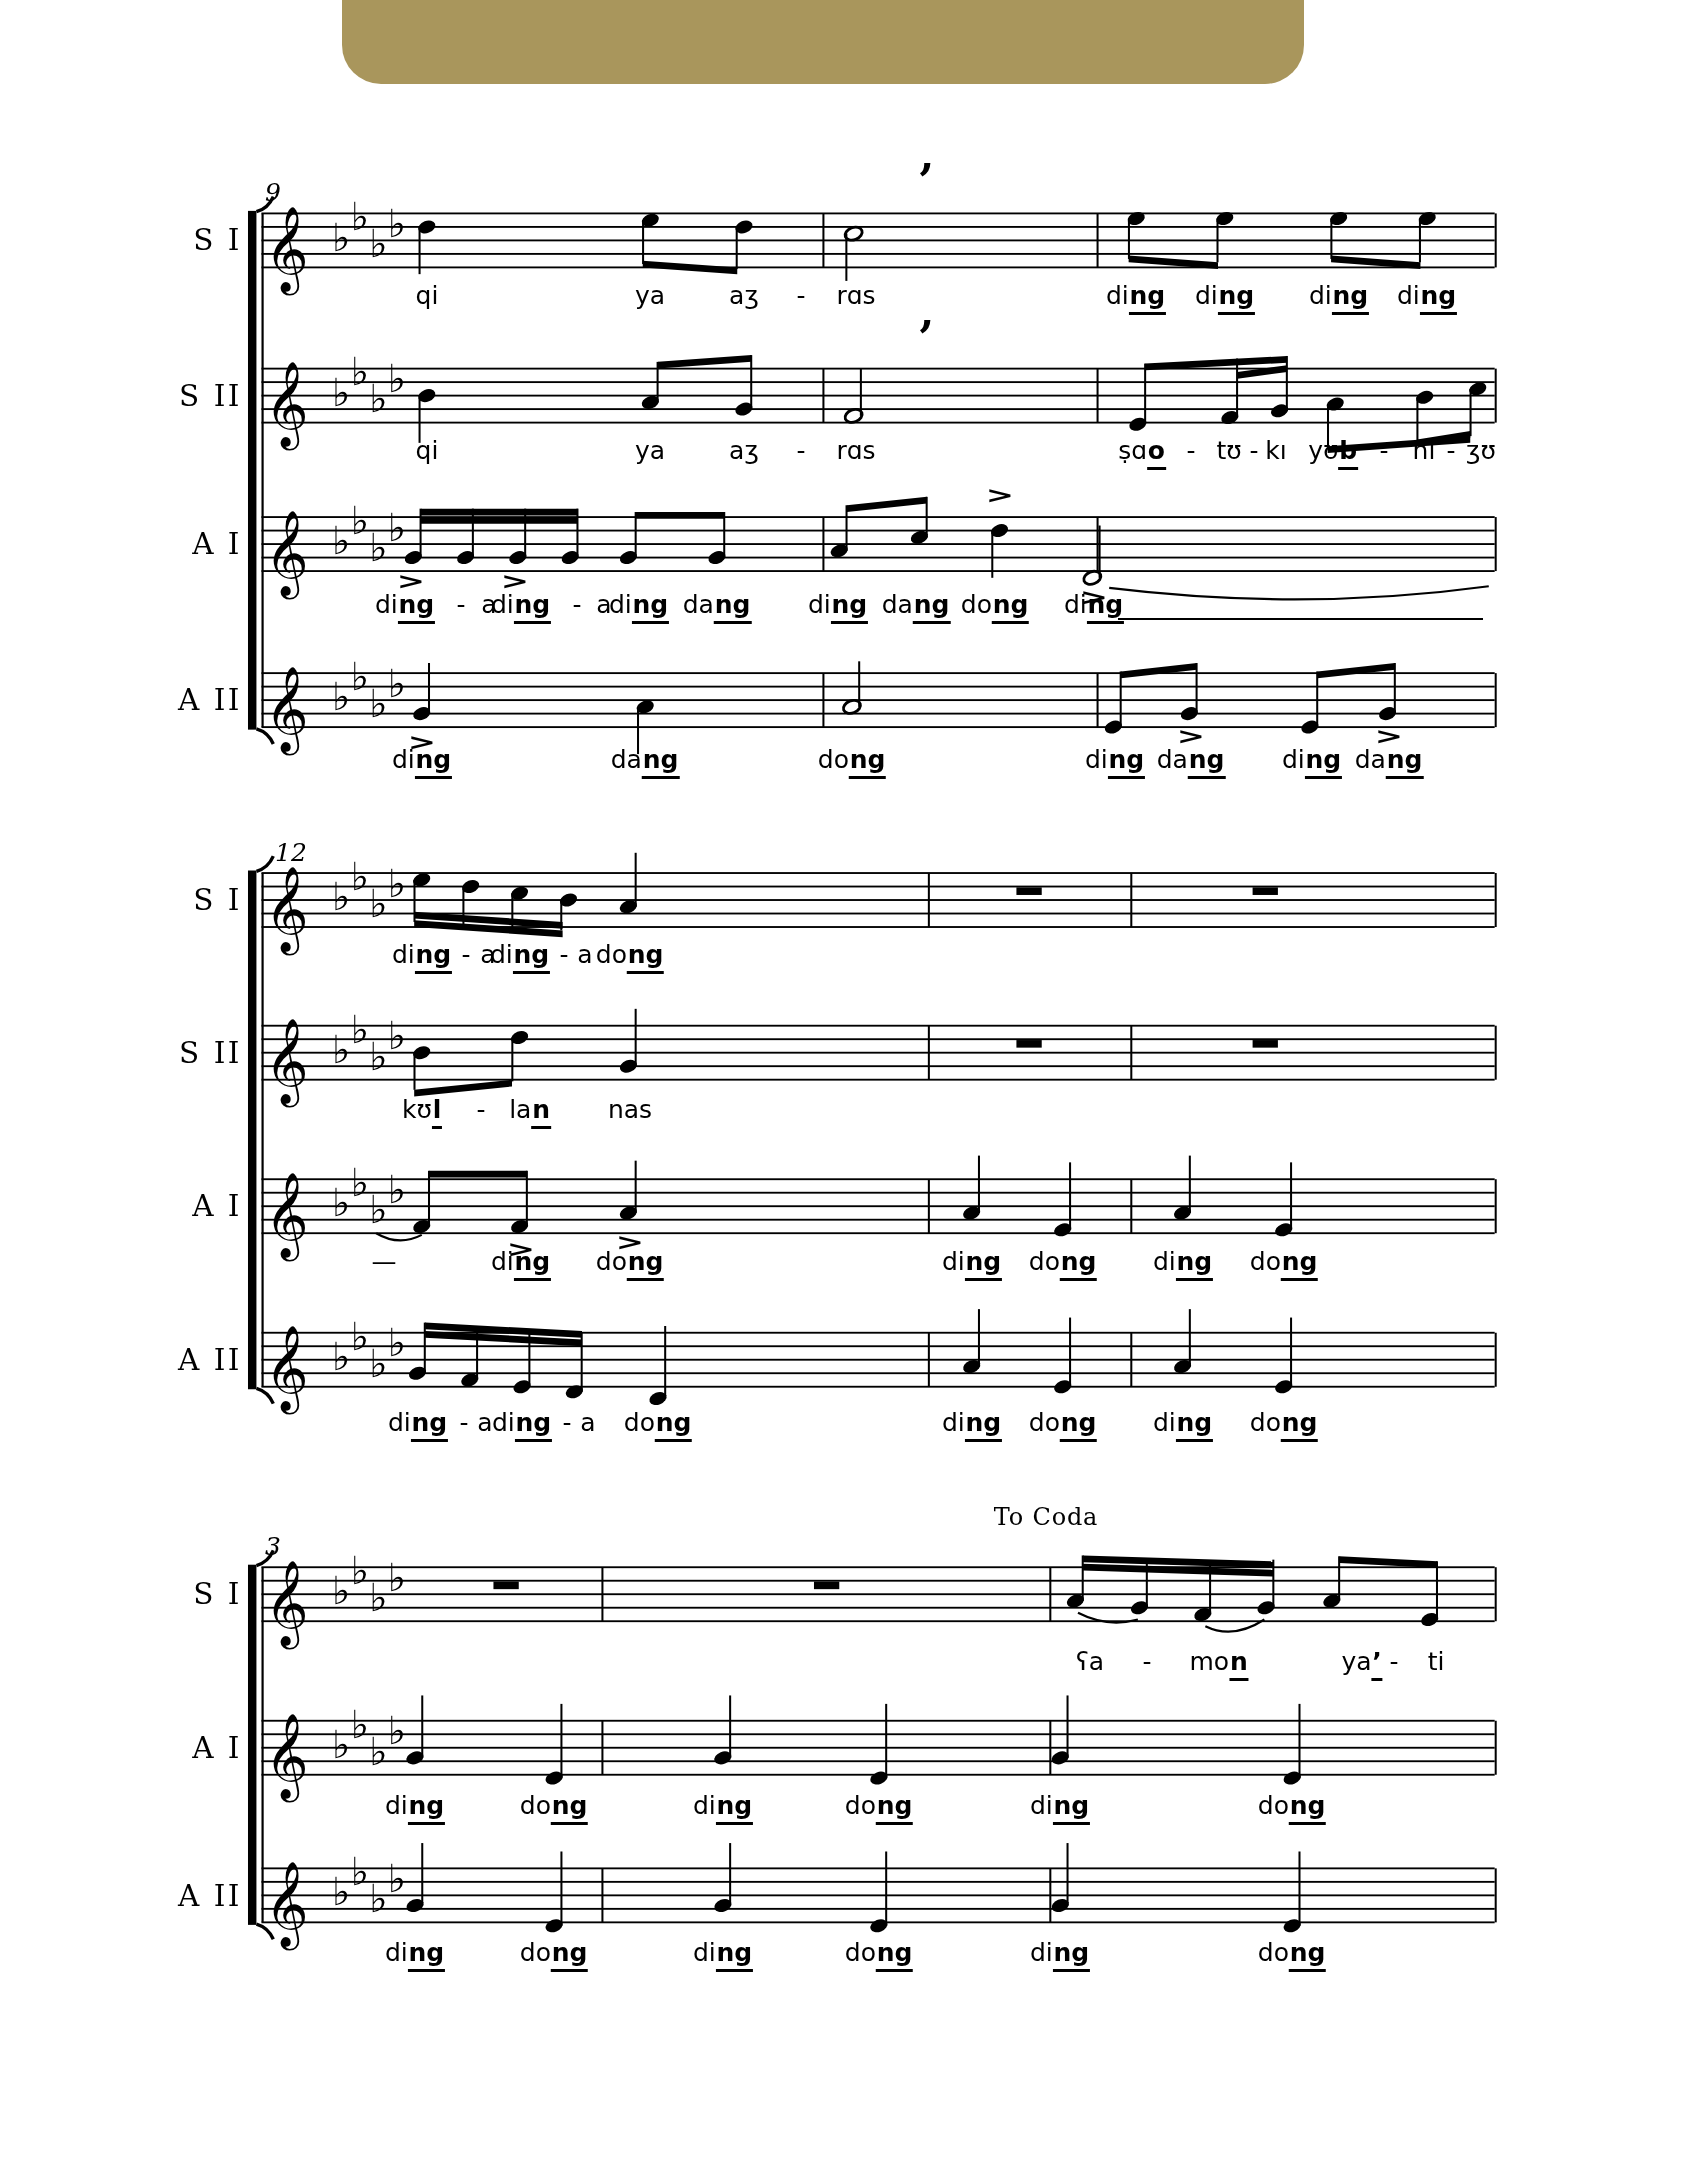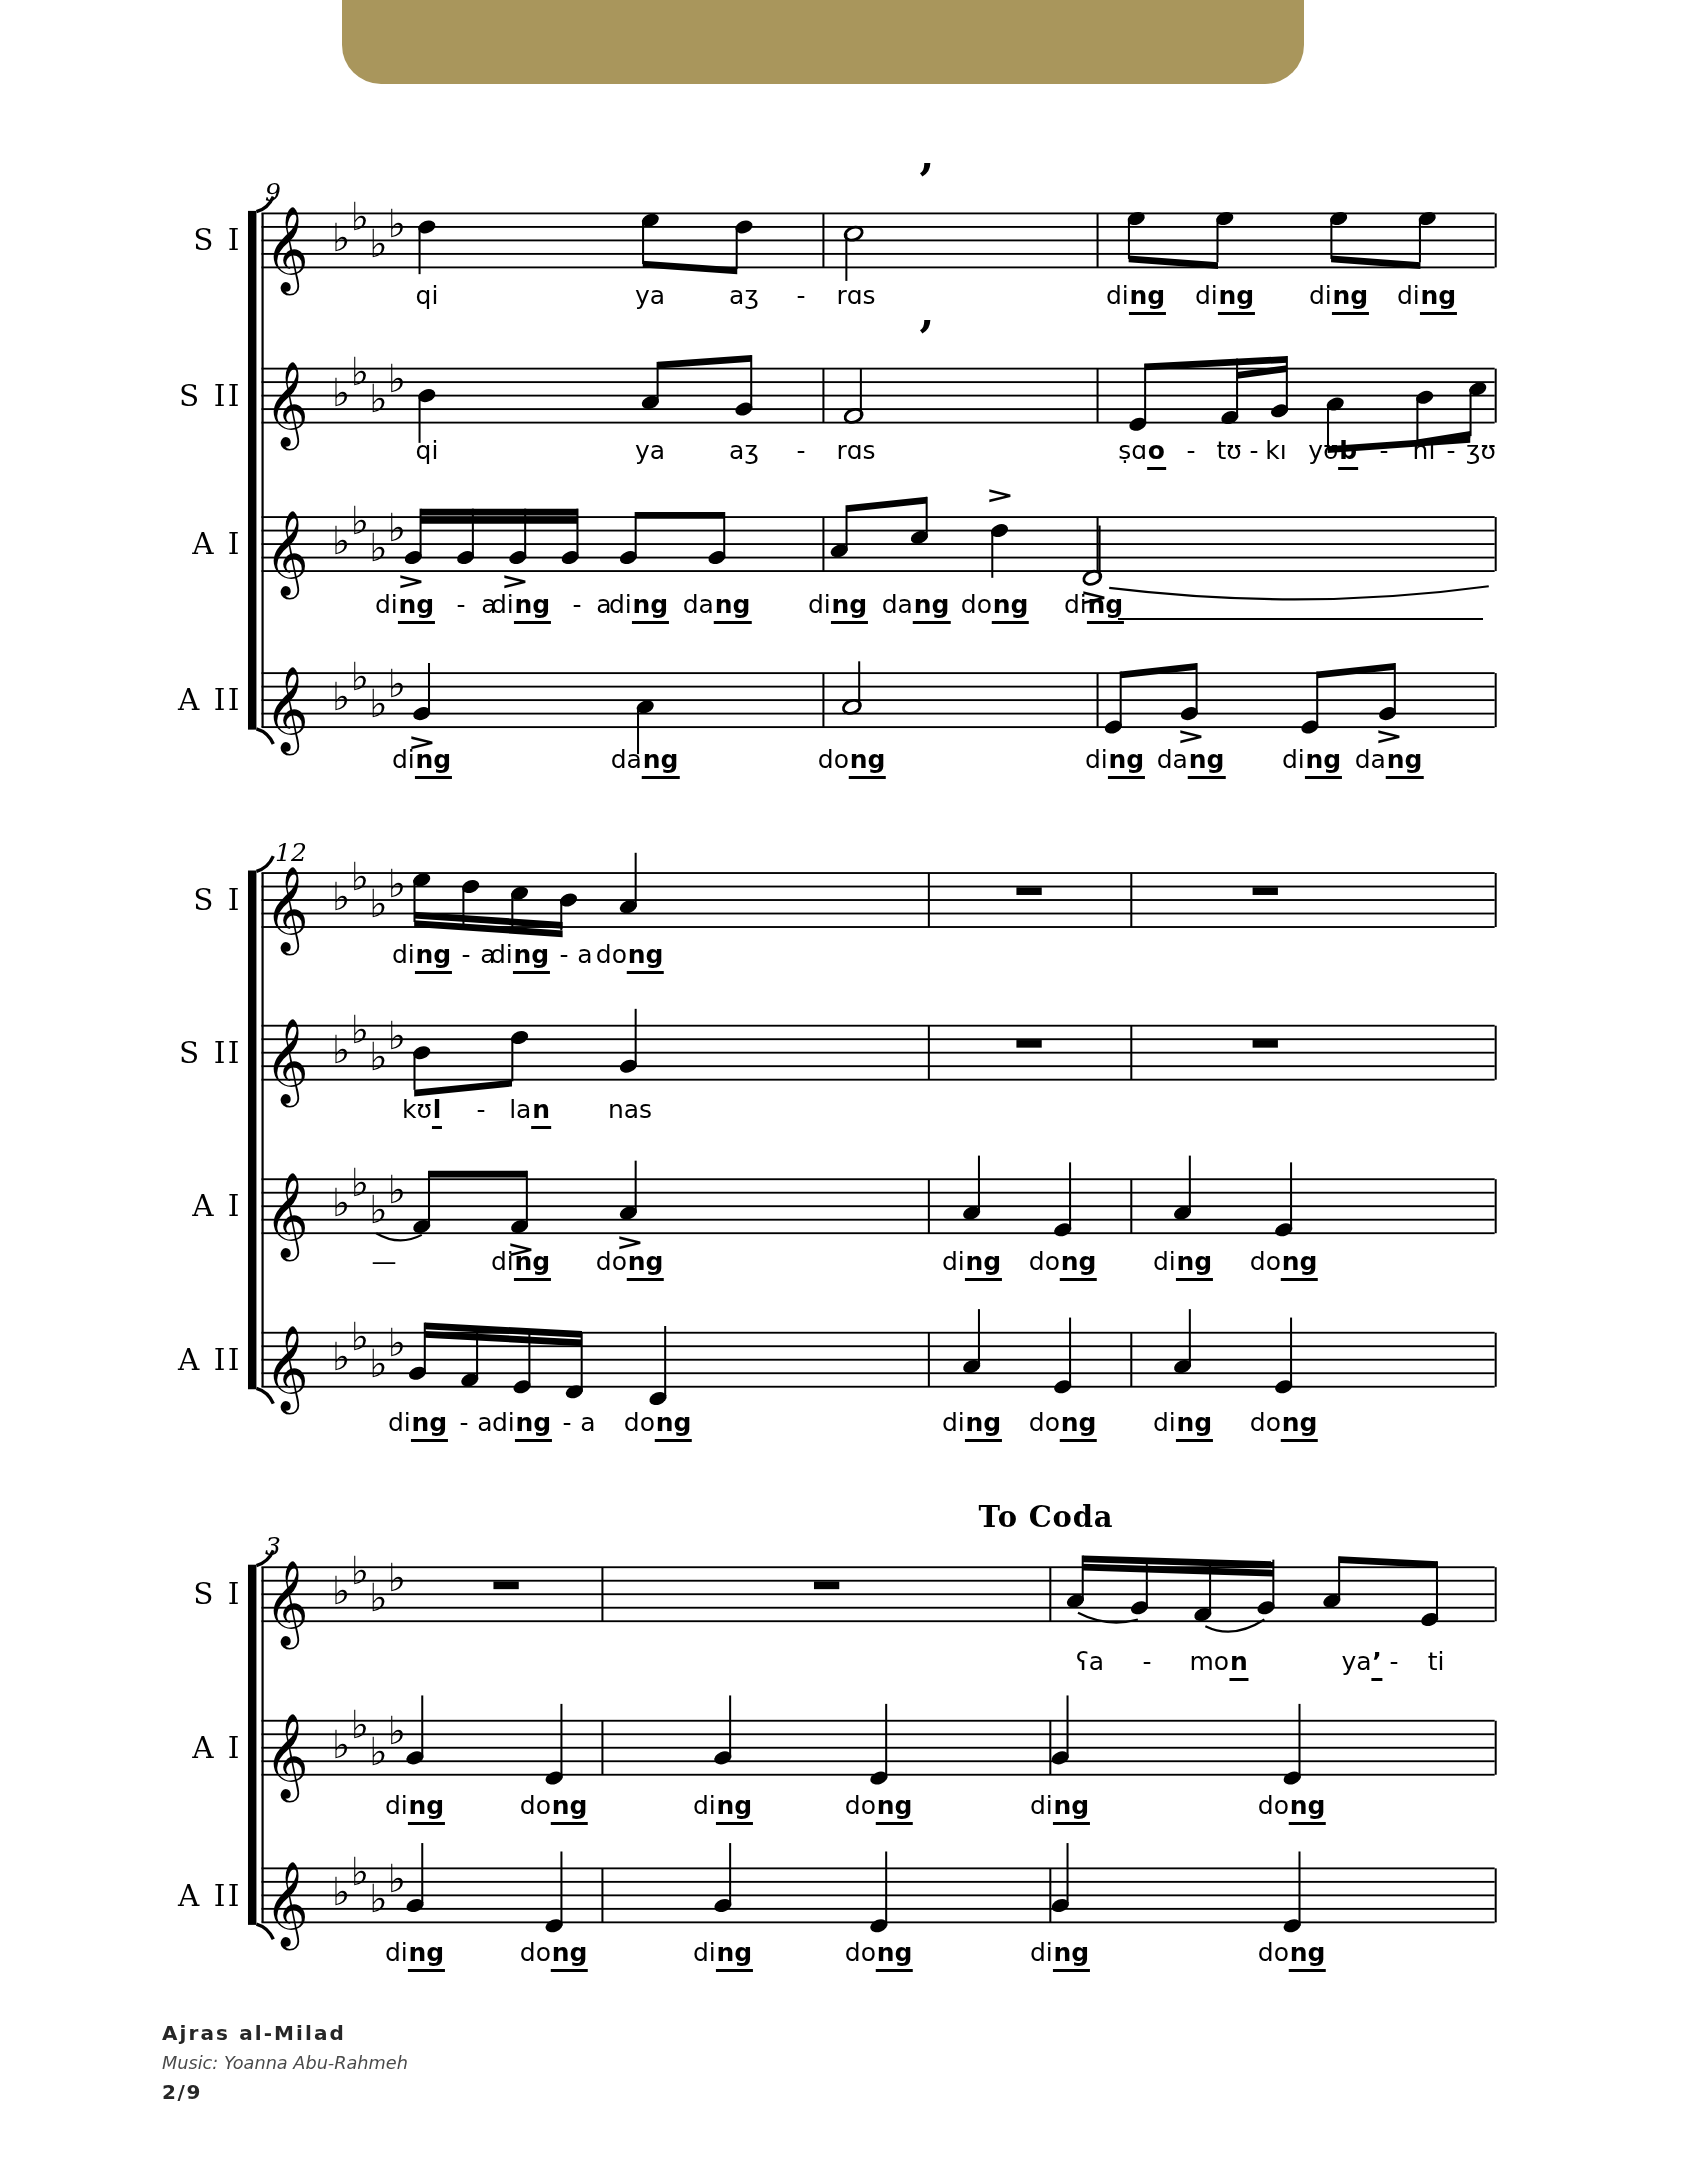--- a/index.html
+++ b/index.html
@@ -11,21 +11,21 @@
   #text-layer{position:absolute;left:0;top:0;width:1687px;height:2183px;}
   .lyric{position:absolute;transform:translateX(-50%);font-size:25px;line-height:27px;
          white-space:nowrap;font-family:"DejaVu Sans",sans-serif;}
   .lu{font-weight:700;border-bottom:3px solid #000;padding:0 0.8px 1.7px 0.8px;}
   .extline{position:absolute;height:2.2px;background:#000;}
   .stafflabel{position:absolute;left:127px;width:115px;text-align:right;transform:translateY(-50%);
               font-family:"DejaVu Serif","Liberation Serif",serif;font-size:29.5px;letter-spacing:2.5px;}
   .mnum{position:absolute;font-family:"DejaVu Serif","Liberation Serif",serif;
         font-style:italic;font-size:25px;}
   .tocoda{position:absolute;transform:translate(-50%,-50%);font-family:"DejaVu Serif","Liberation Serif",serif;
-          font-weight:700;font-size:29px;letter-spacing:0.8px;}
+          font-weight:400;font-size:24px;letter-spacing:0.8px;}
   .accent{position:absolute;transform:translate(-50%,-50%) scale(1.35,0.95);
           font-weight:700;font-size:25px;font-family:"DejaVu Sans",sans-serif;}
   .breath{position:absolute;transform:translate(-50%,-60%);font-weight:700;font-size:47px;
           font-family:"DejaVu Serif","Liberation Serif",serif;}
   #footer{position:absolute;left:162px;top:2021px;}
   .f-title{font-weight:700;font-size:20px;letter-spacing:2.1px;color:#262626;margin-bottom:8.4px;}
   .f-credit{font-style:italic;font-size:17.7px;color:#4a4a4a;margin-bottom:6.7px;}
   .f-page{font-weight:700;font-size:20px;letter-spacing:1.7px;color:#262626;}
 </style>
 </head>
@@ -489,19 +489,14 @@
       <span class="lyric" style="left: 1060px; top: 1792px;">di<span class="lu">ng</span></span>
       <span class="lyric" style="left: 1292px; top: 1792px;">do<span class="lu">ng</span></span>
       <span class="stafflabel" style="left: 127px; top: 1896px;">A II</span>
       <span class="lyric" style="left: 415px; top: 1939px;">di<span class="lu">ng</span></span>
       <span class="lyric" style="left: 554px; top: 1939px;">do<span class="lu">ng</span></span>
       <span class="lyric" style="left: 723px; top: 1939px;">di<span class="lu">ng</span></span>
       <span class="lyric" style="left: 879px; top: 1939px;">do<span class="lu">ng</span></span>
       <span class="lyric" style="left: 1060px; top: 1939px;">di<span class="lu">ng</span></span>
       <span class="lyric" style="left: 1292px; top: 1939px;">do<span class="lu">ng</span></span>
     </div>
-  <div id="footer">
-    <div class="f-title">Ajras al-Milad</div>
-    <div class="f-credit">Music: Yoanna Abu-Rahmeh</div>
-    <div class="f-page">2/9</div>
-  </div>
 </div>
 
 
 </body></html>

